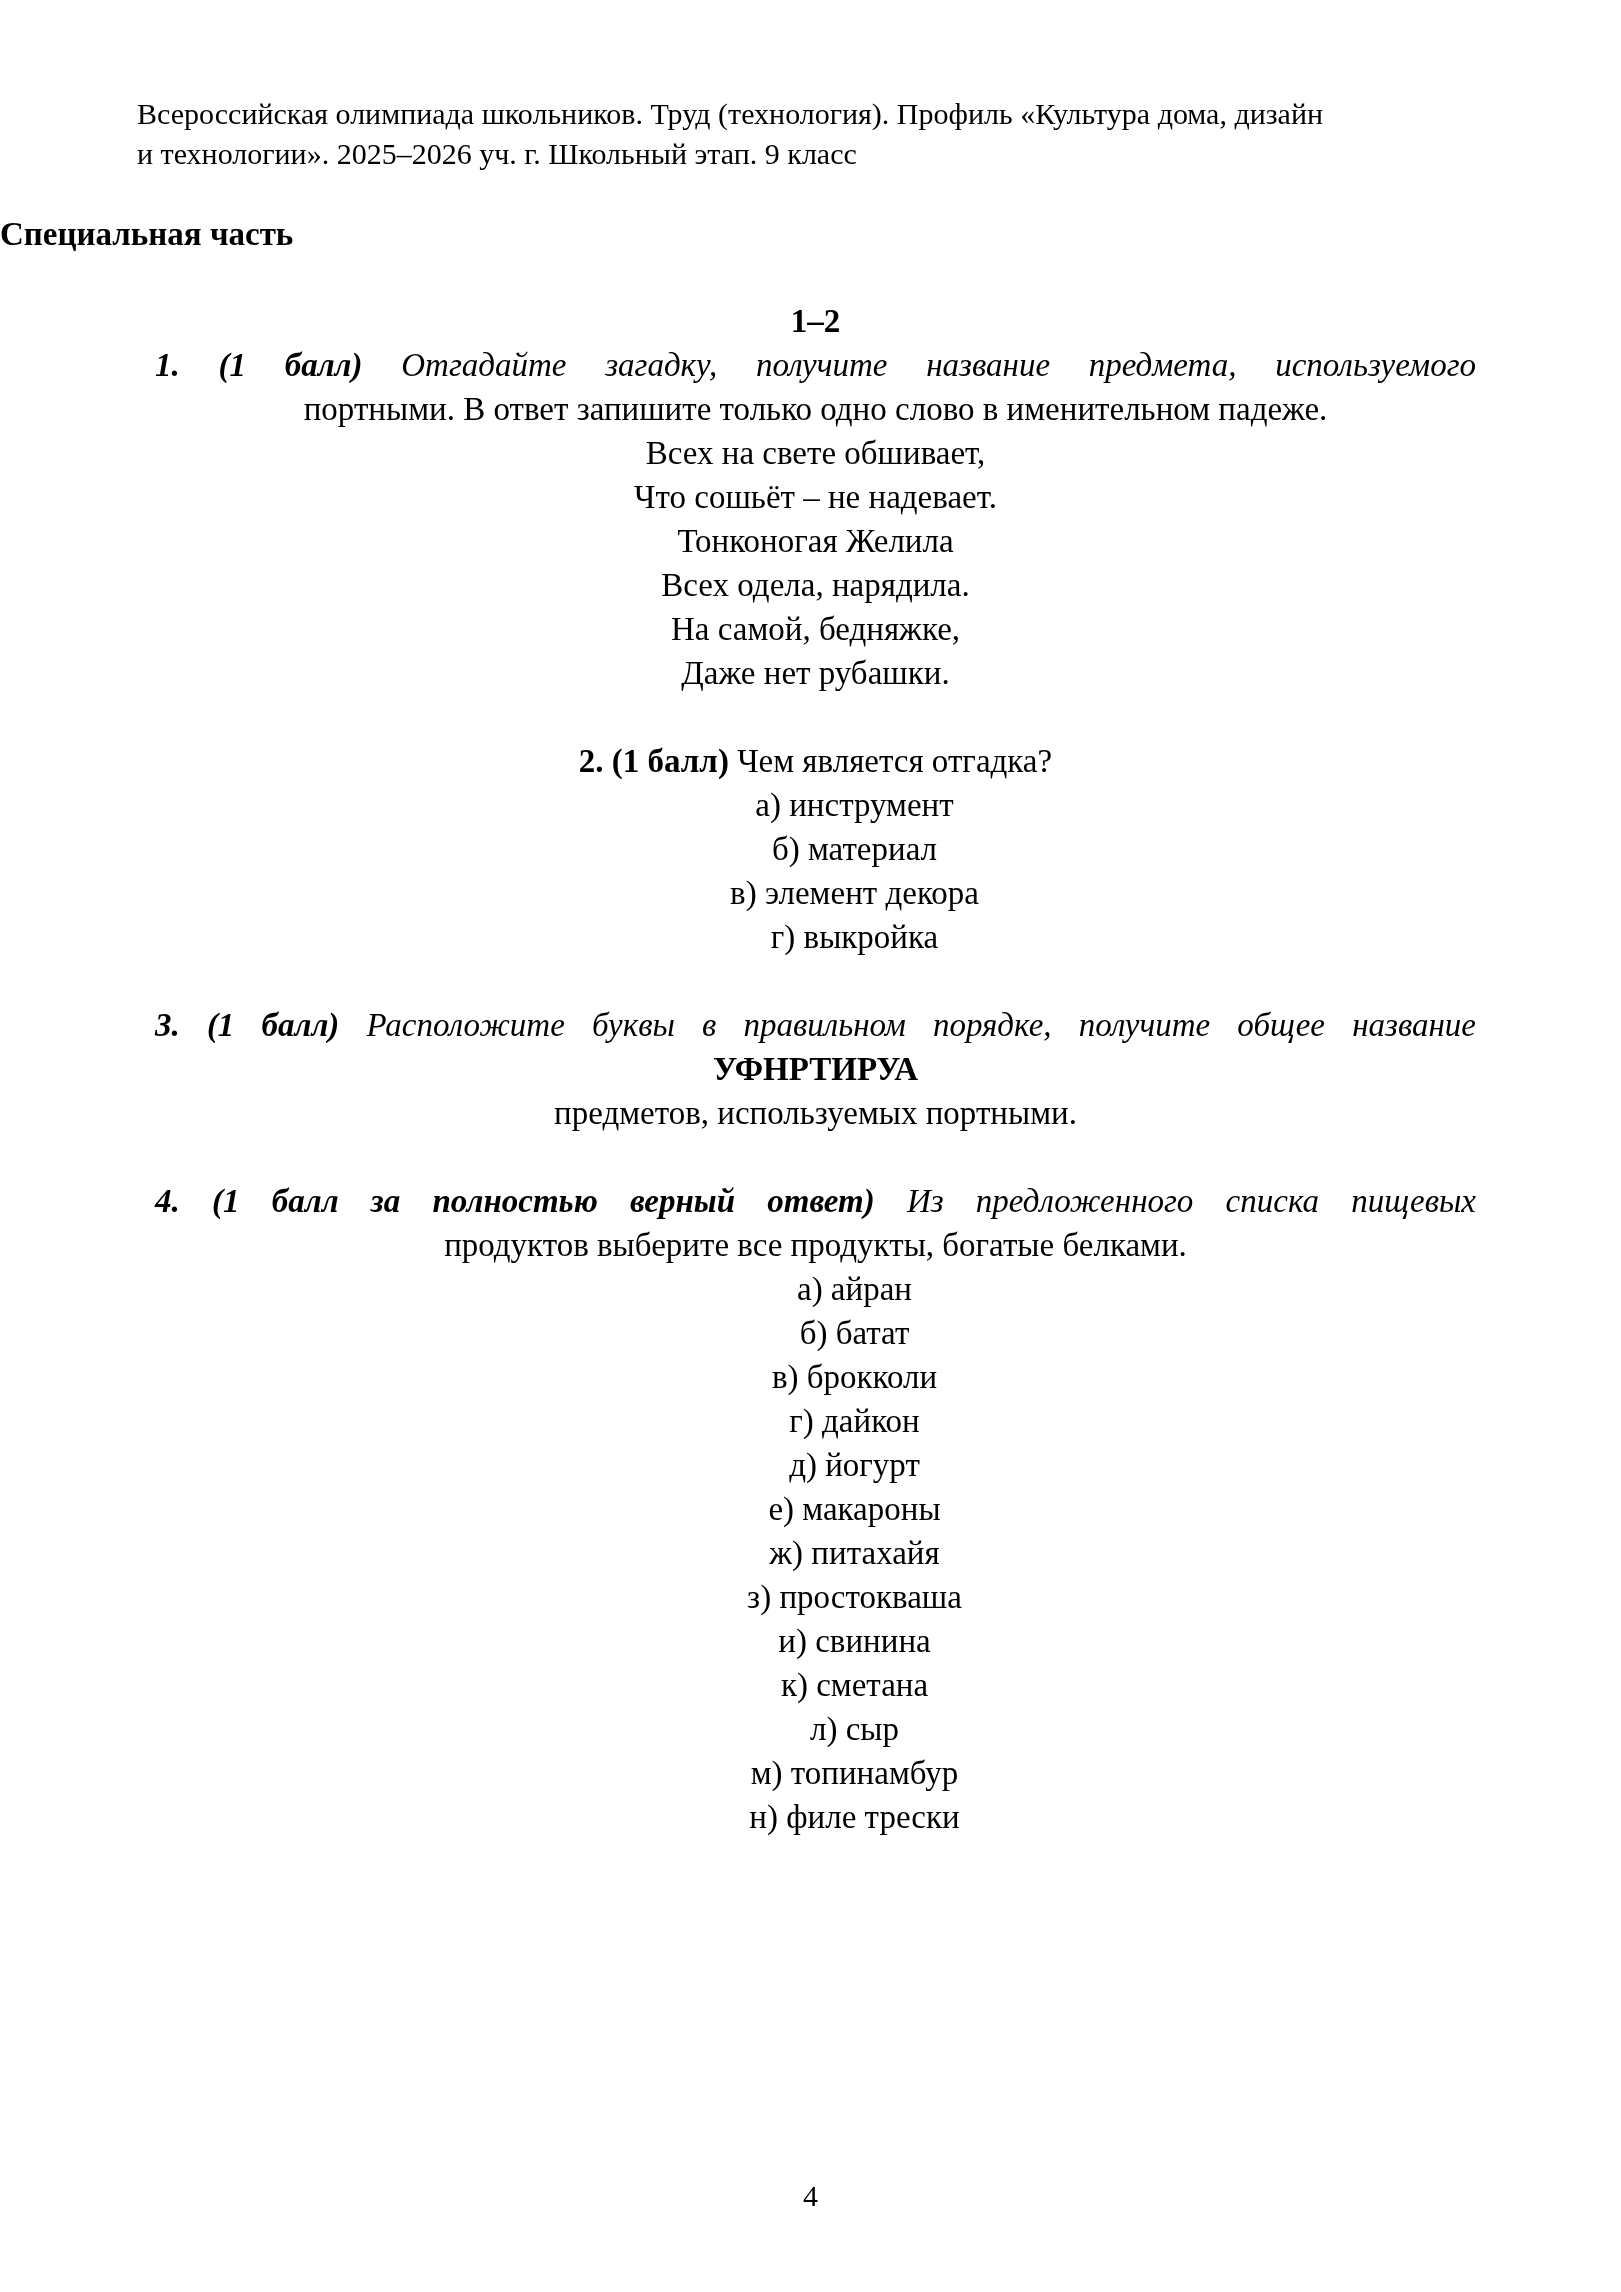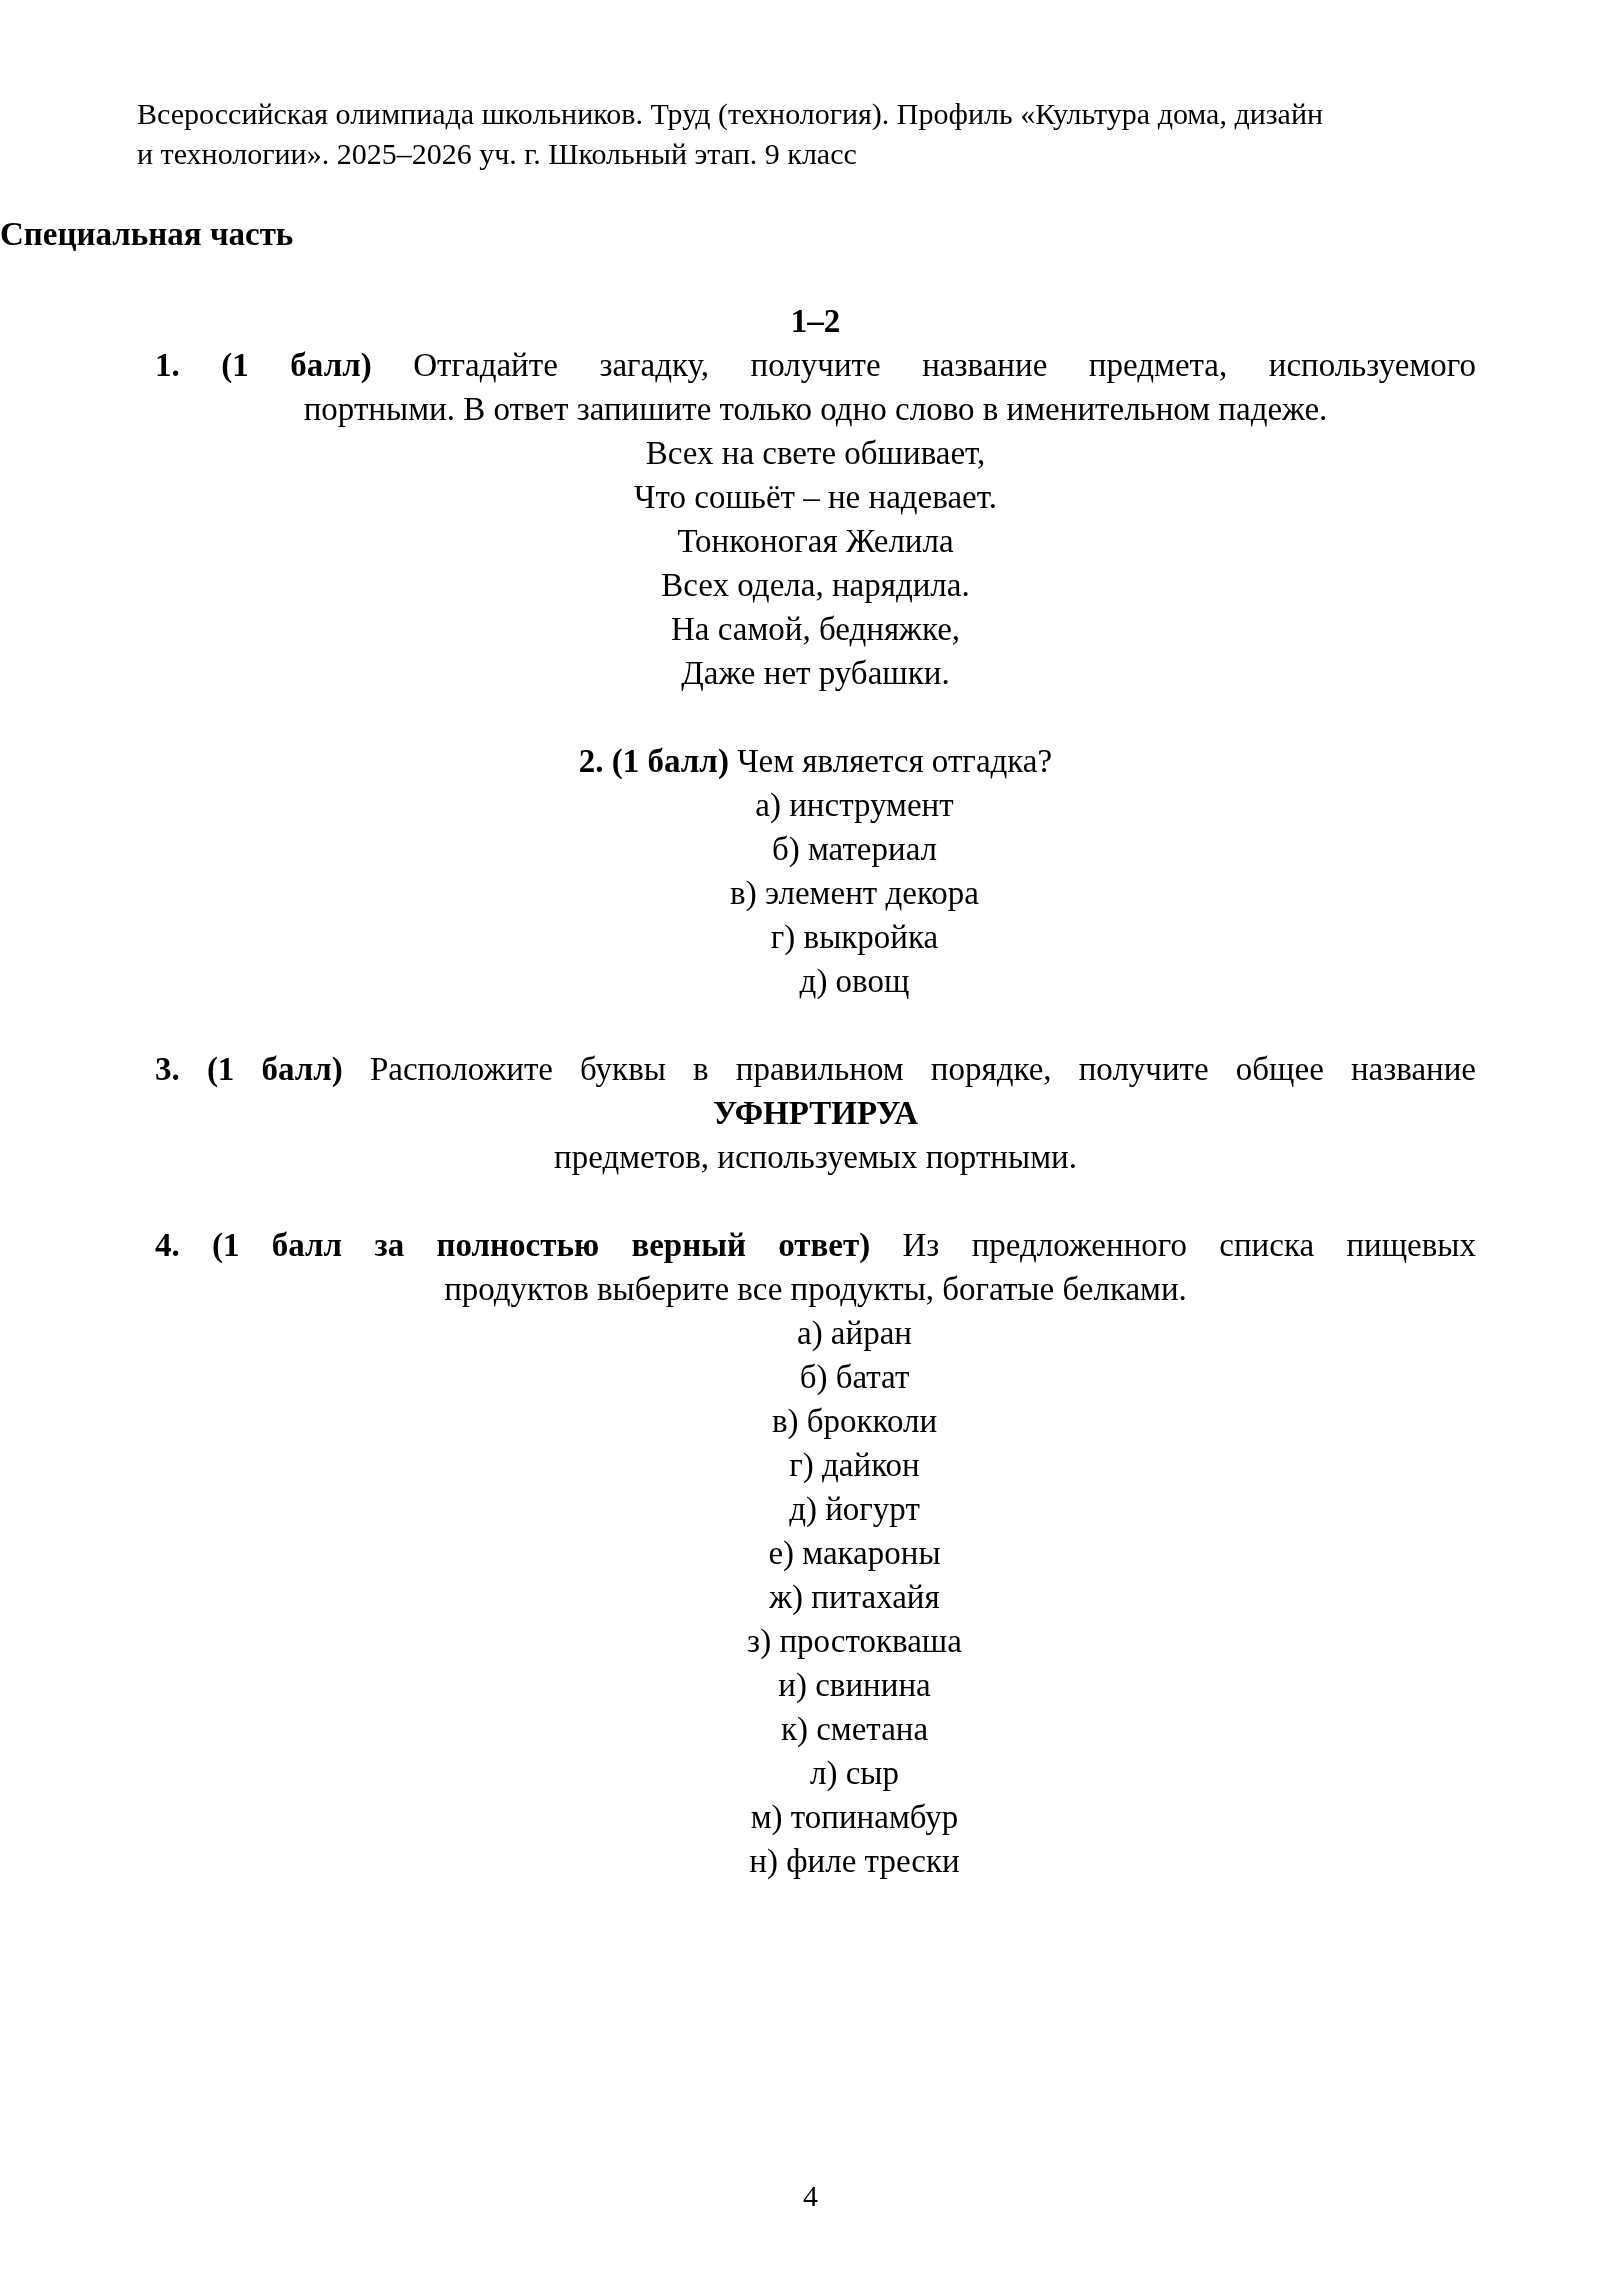--- a/index.html
+++ b/index.html
@@ -5,21 +5,21 @@
   html, body { margin: 0; padding: 0; background: #ffffff; }
   body { width: 1621px; height: 2293px; position: relative; overflow: hidden;
          font-family: "Liberation Serif", "DejaVu Serif", serif; color: #000; }
   .page-header { position: absolute; left: 137px; width: 1347px; top: 94px;
                  text-align: left; font-size: 30px; line-height: 40px; }
   .section-title { position: absolute; left: 0; width: 1621px; top: 212px;
                    text-align: left; font-size: 33px; font-weight: bold; line-height: 44px; }
   .content { position: absolute; left: 155px; width: 1321px; top: 299px;
              font-size: 33px; line-height: 44px; }
   .line { display: block; min-height: 44px; text-align: center; }
-  .justify-full { text-align: justify; text-align-last: justify; }
+  .justify-full { text-align: justify; text-align-last: justify; font-style: italic; }
   .bold { font-weight: bold; }
   .gap { height: 44px; }
   .option { padding-left: 78px; }
   .page-number { position: absolute; left: 0; width: 1621px; top: 2176px;
                  text-align: center; font-size: 30px; line-height: 39px; }
 </style>
 </head>
 <body>
 
 <div class="page-header">
@@ -46,21 +46,20 @@
   </div>
 
   <div class="gap"></div>
 
   <div>
     <span class="line"><b>2.</b> <b>(1 балл)</b> <span>Чем является отгадка?</span></span>
     <span class="line option">а) инструмент</span>
     <span class="line option">б) материал</span>
     <span class="line option">в) элемент декора</span>
     <span class="line option">г) выкройка</span>
-    <span class="line option">д) овощ</span>
   </div>
 
   <div class="gap"></div>
 
   <div>
     <span class="line justify-full"><b>3.</b> <b>(1 балл)</b> <span>Расположите буквы в правильном порядке, получите общее название</span></span>
     <span class="line bold">УФНРТИРУА</span>
     <span class="line">предметов, используемых портными.</span>
   </div>
 

